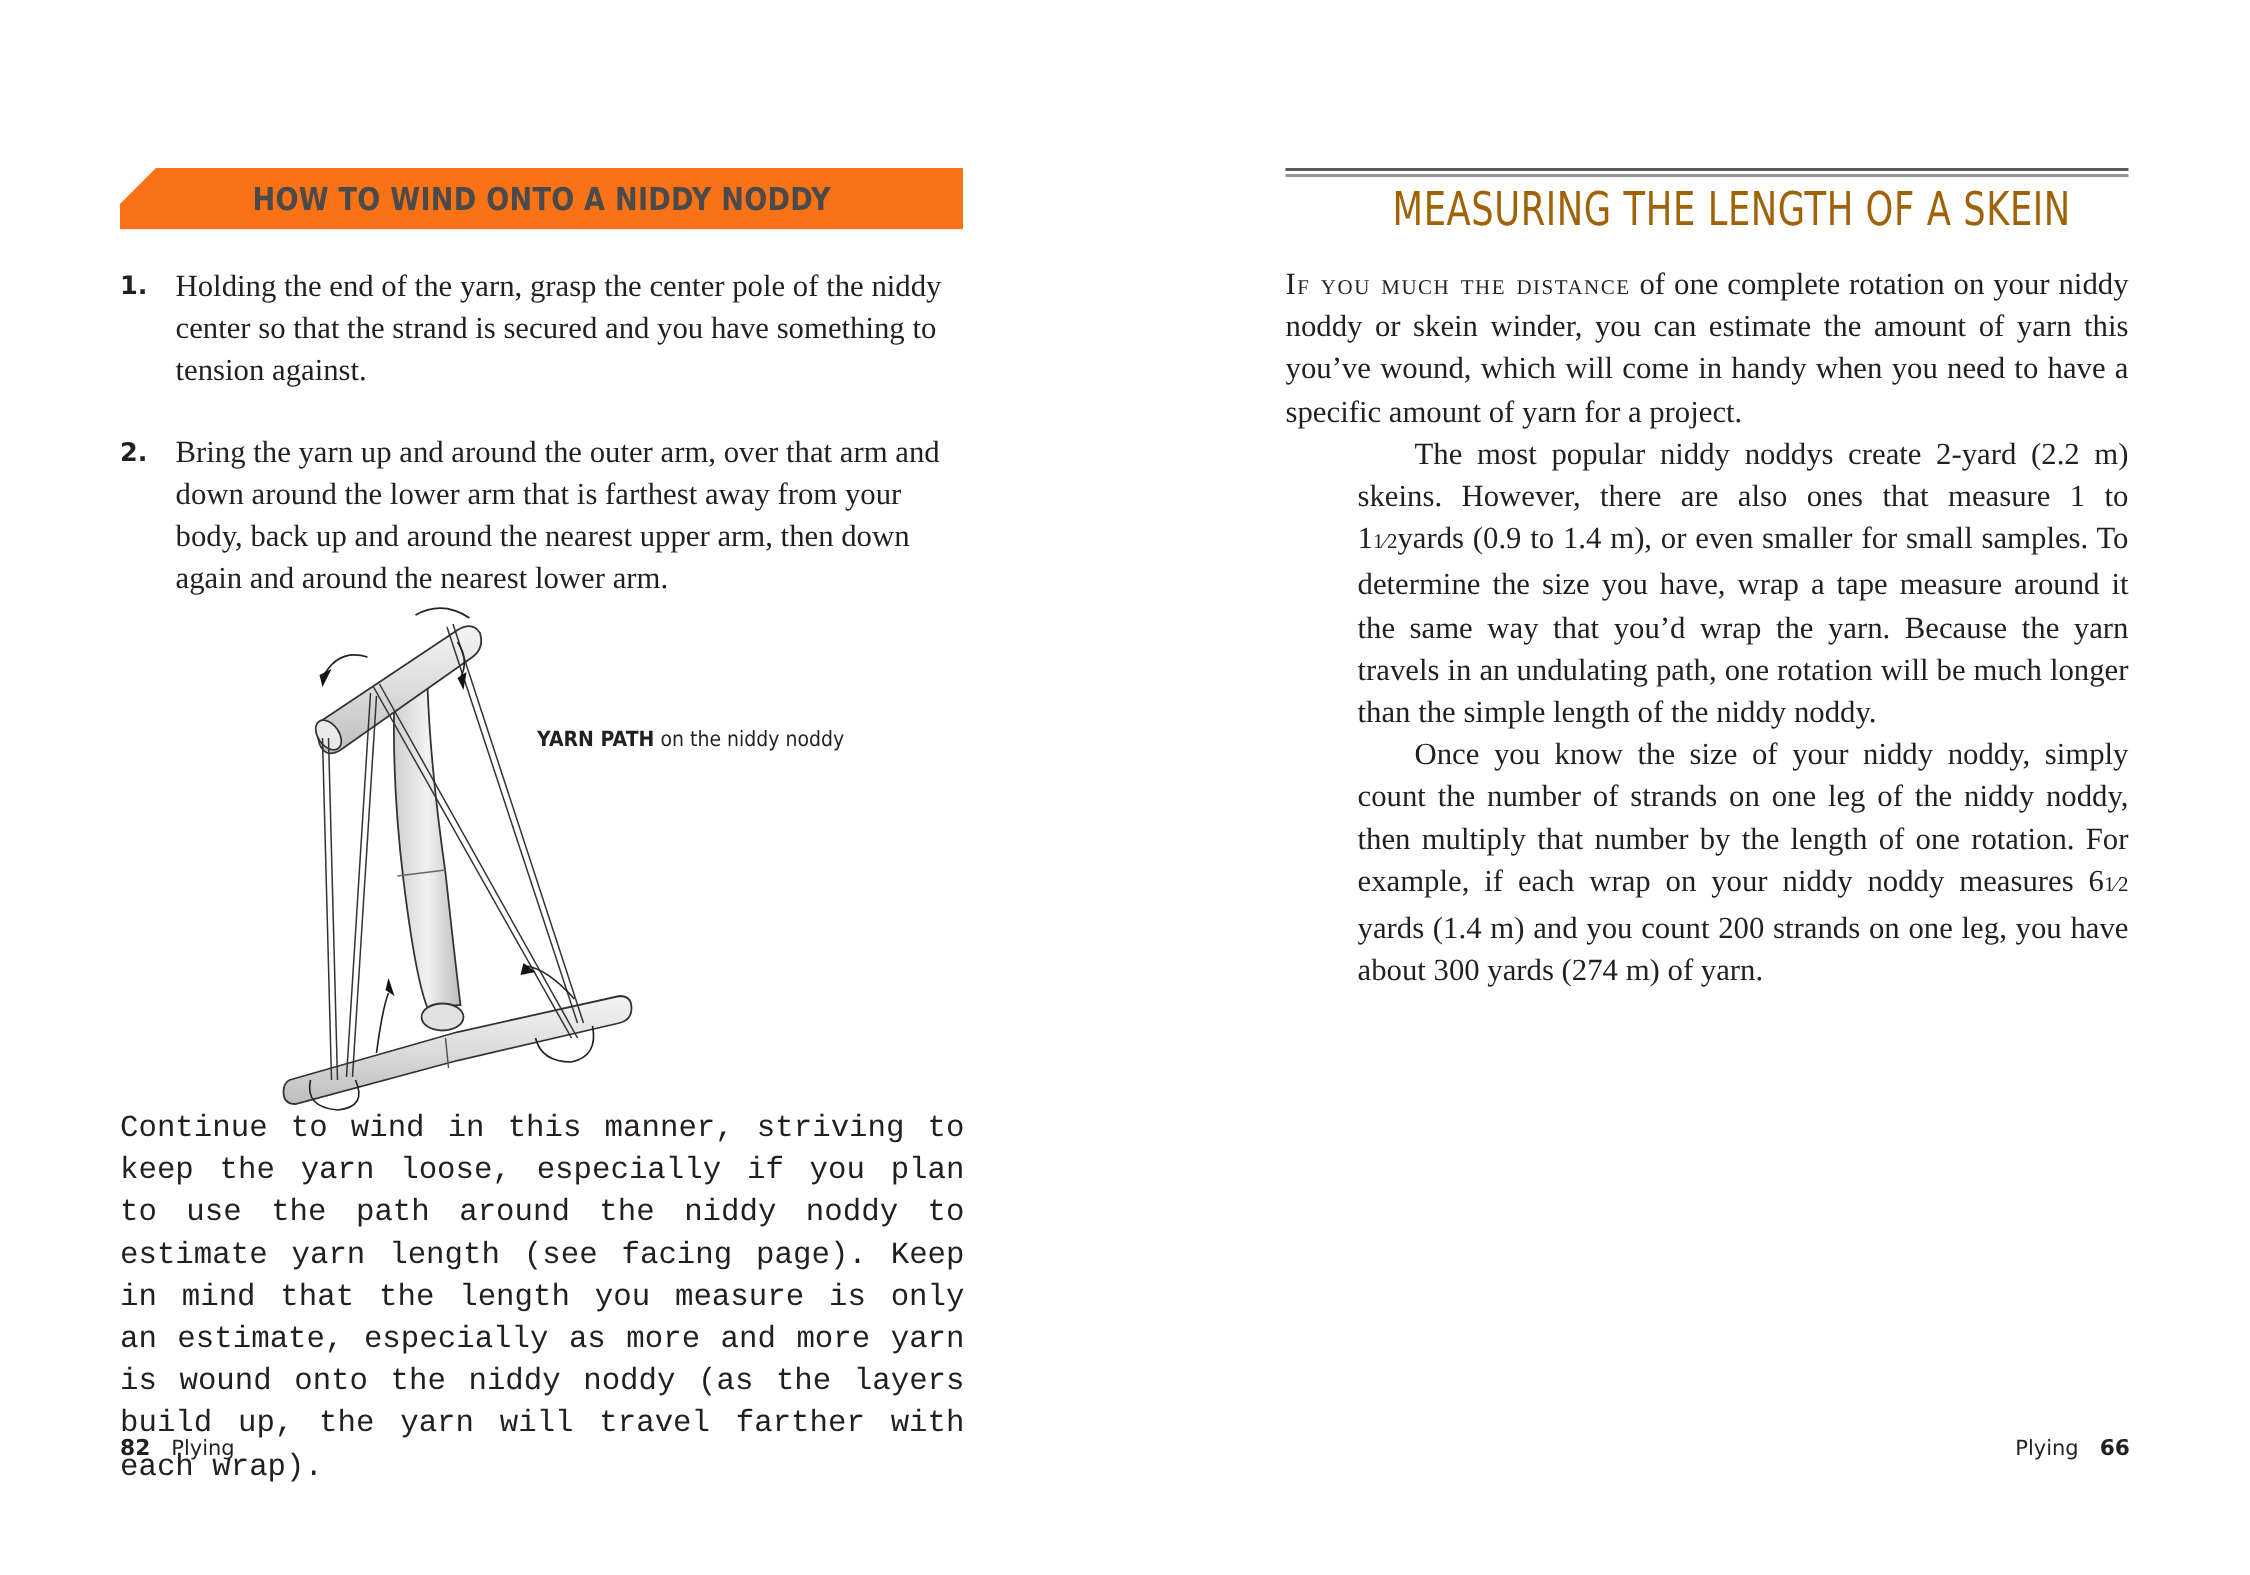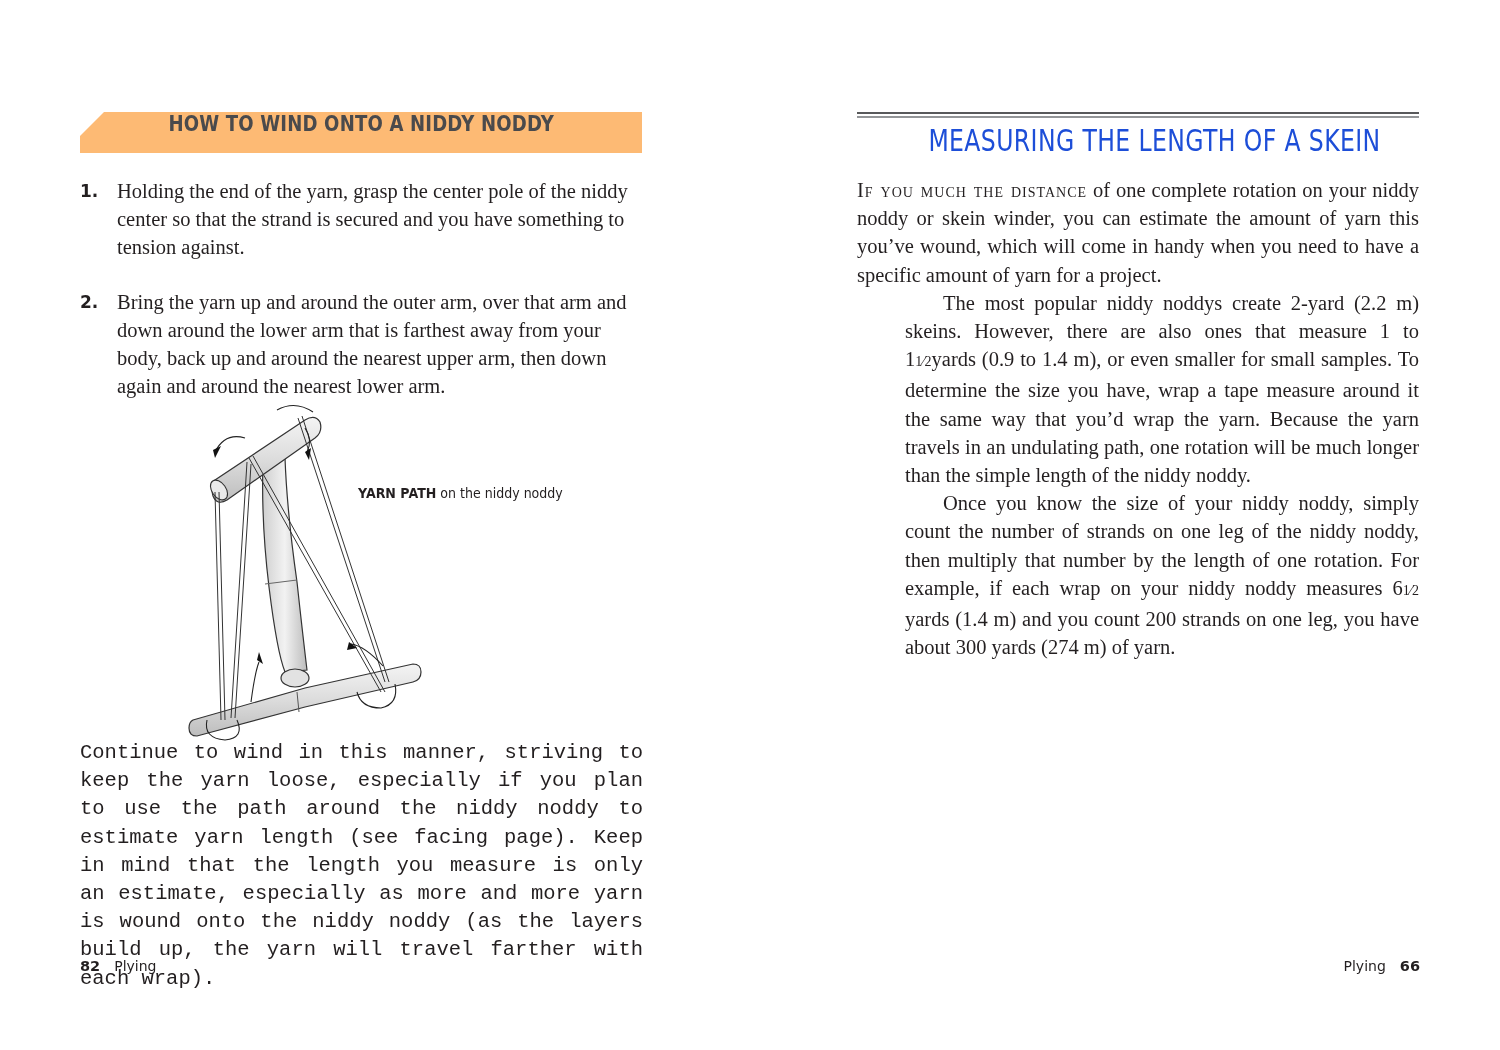--- a/index.html
+++ b/index.html
@@ -6,23 +6,23 @@
   body { width: 1500px; height: 1050px; position: relative; overflow: hidden; color: #231f20; }
   .page { position: absolute; top: 0; height: 1050px; }
   .page-left { left: 0; width: 750px; }
   .page-right { left: 750px; width: 750px; }
 
   .serif { font-family: "Liberation Serif", "DejaVu Serif", serif; }
 
   
   .section-band {
     position: absolute; left: 80px; top: 112px; width: 562px; height: 41px;
-    background: #fdba74;
+    background: #f97316;
     clip-path: polygon(24px 0, 100% 0, 100% 100%, 0 100%, 0 24px);
-    display: flex; align-items: flex-start; justify-content: center;
+    display: flex; align-items: center; justify-content: center;
   }
   .section-band span {
     font-family: "DejaVu Sans", "Liberation Sans", sans-serif;
     font-size: 21px; font-weight: bold; letter-spacing: 0.2px; color: #4a4a4c;
     transform: scaleX(0.86); white-space: nowrap;
   }
 
   .step { position: absolute; left: 80px; width: 565px; font-size: 20.5px; line-height: 28px; }
   .step .num {
     position: absolute; left: 0; top: 0; width: 30px;
@@ -49,21 +49,21 @@
   .folio .pnum { font-weight: bold; font-size: 14.5px; }
   .folio-left { left: 80px; }
   .folio-right { right: 80px; }
 
   
   .rule { position: absolute; left: 107px; width: 562px; background: #6d6e70; }
   .rule1 { top: 112px; height: 2px; background: #58595b; }
   .rule2 { top: 116px; height: 1.5px; background: #939598; }
   .chapter-title {
     position: absolute; left: 107px; top: 122px; width: 562px; text-align: center;
-    font-family: "DejaVu Sans", "Liberation Sans", sans-serif; font-size: 31px; color: #1d4ed8;
+    font-family: "DejaVu Sans", "Liberation Sans", sans-serif; font-size: 31px; color: #a16207;
     letter-spacing: 0.5px;
   }
   .chapter-title span { display: inline-block; transform: scaleX(0.76); white-space: nowrap; }
 
   .right-body { position: absolute; left: 107px; top: 176px; width: 562px; font-size: 20.5px; line-height: 28.2px; }
   .right-body p { margin: 0; text-align: justify; }
   .right-body p.indent { text-indent: 38px; margin-left: 48px; }
   .smallcaps { font-variant: small-caps; letter-spacing: 1px; }
   .frac { font-size: 14px; }
 </style>

